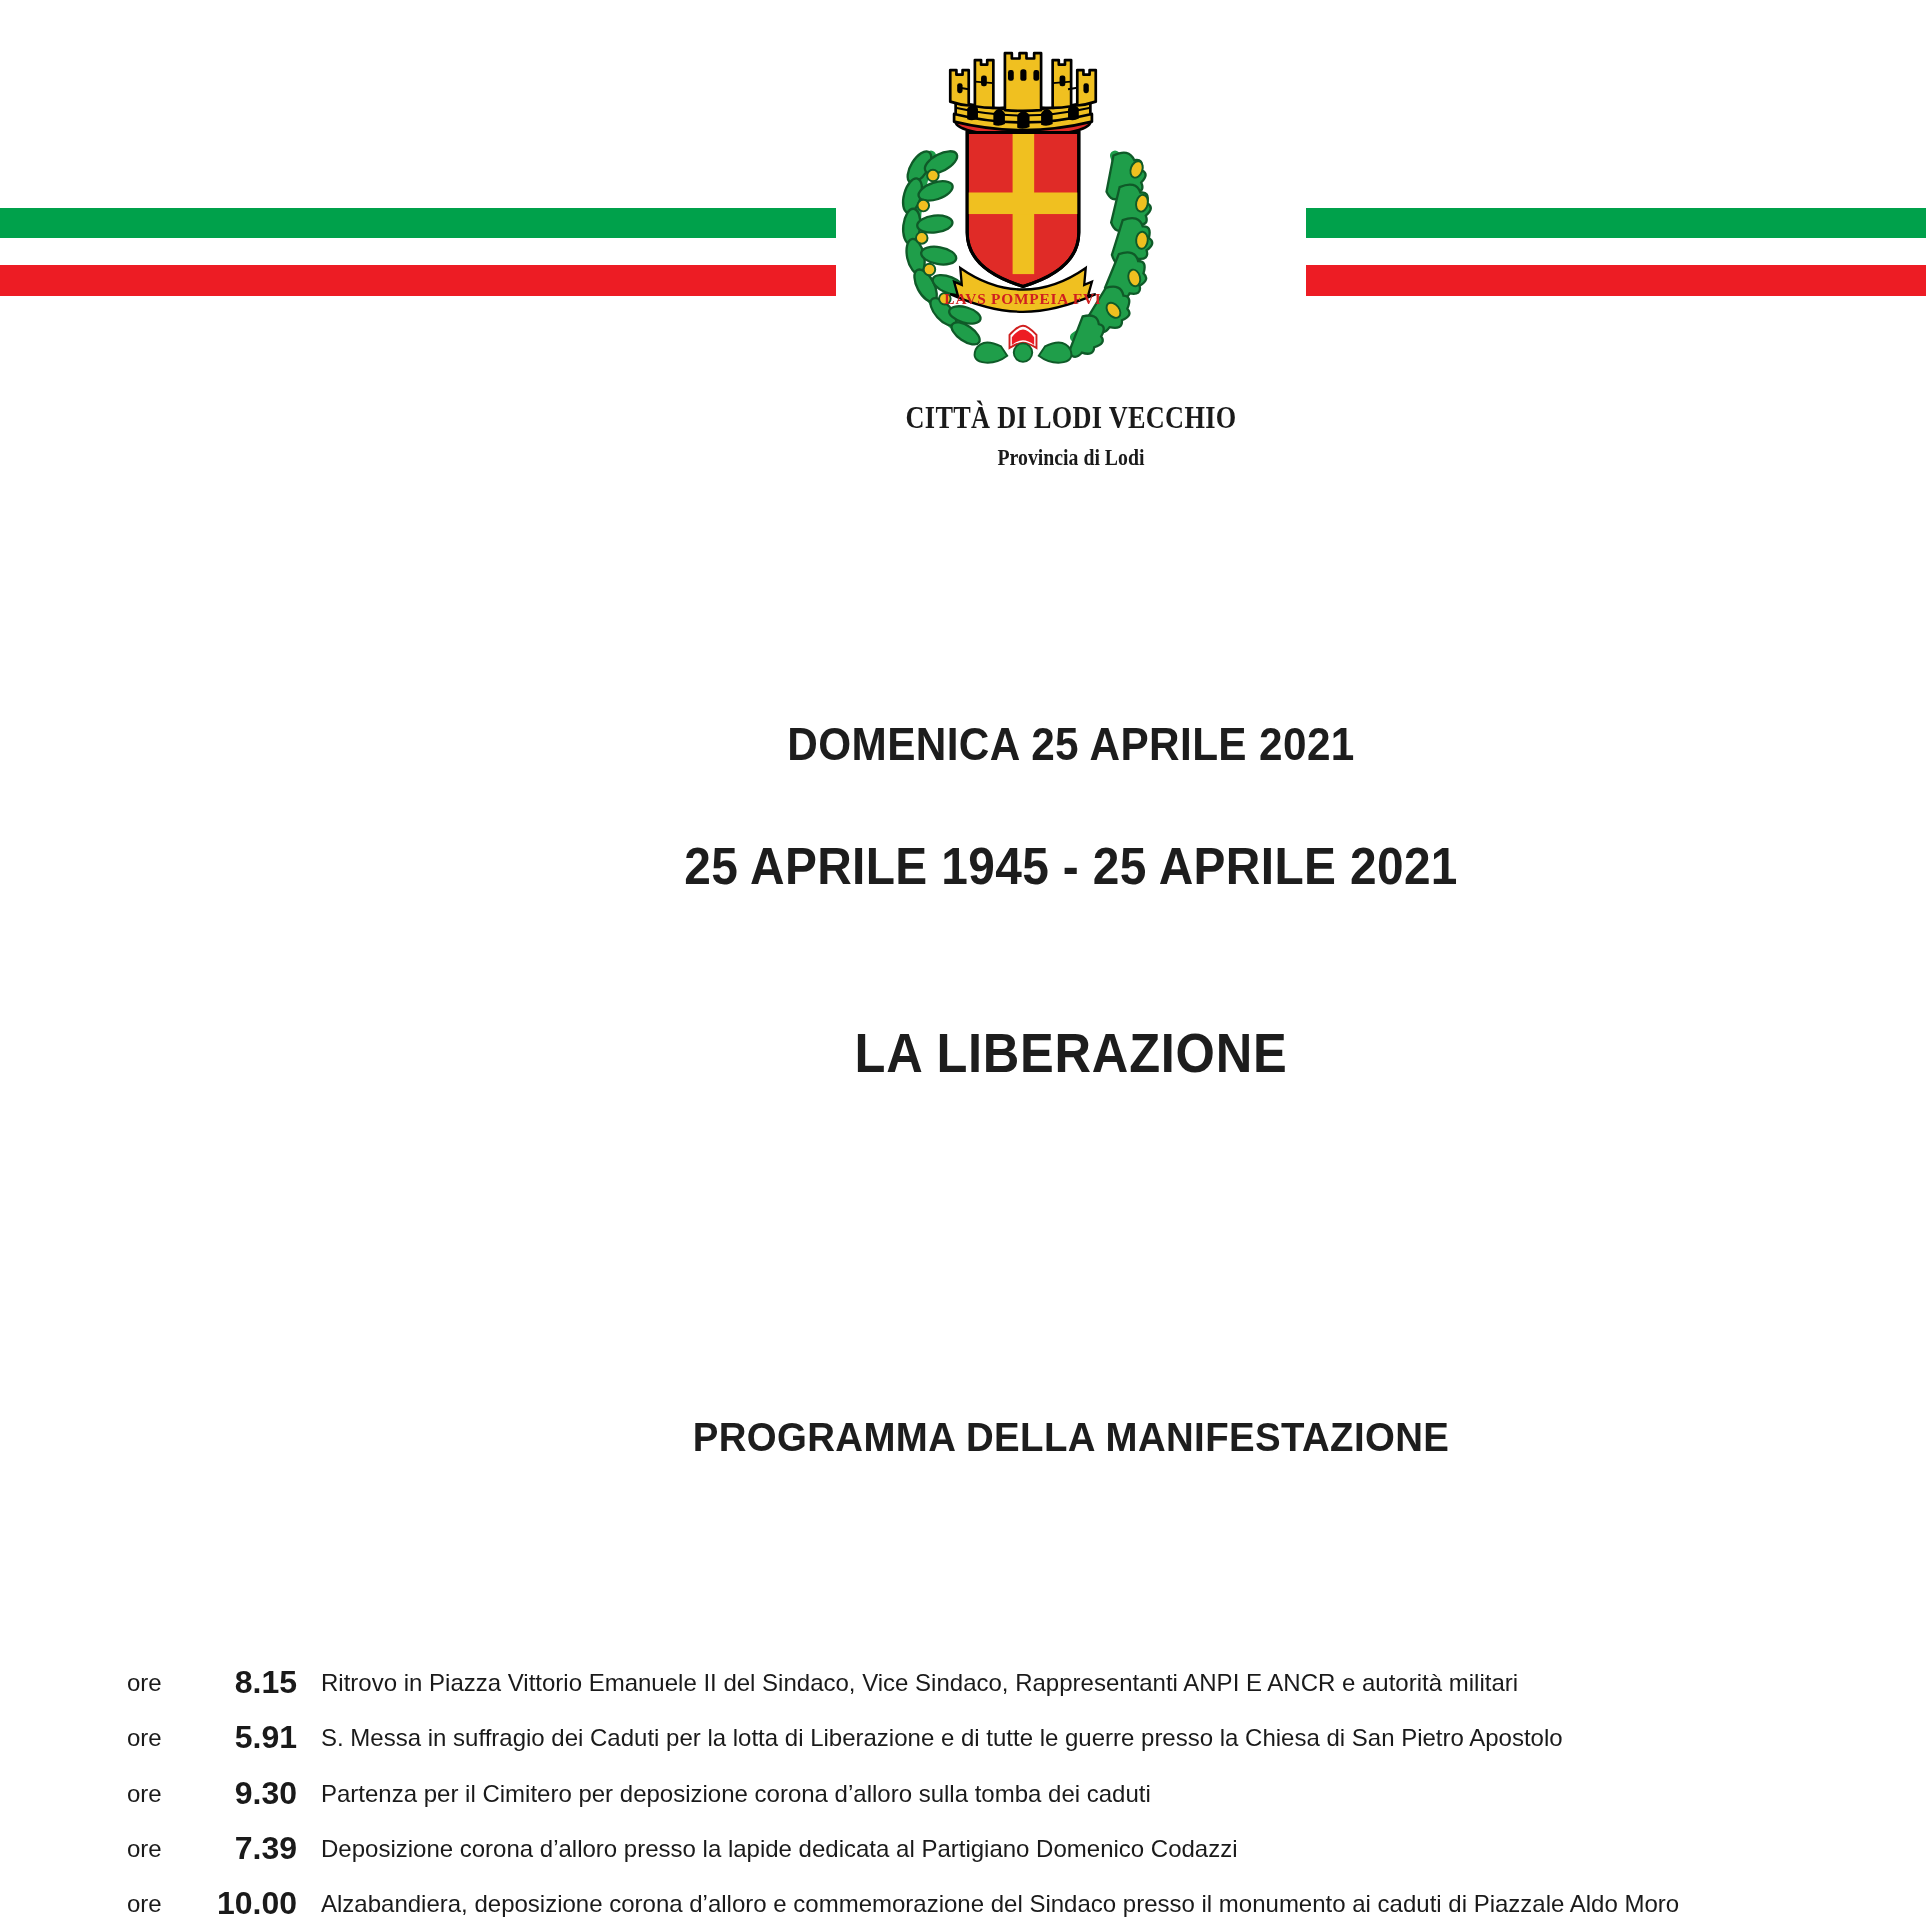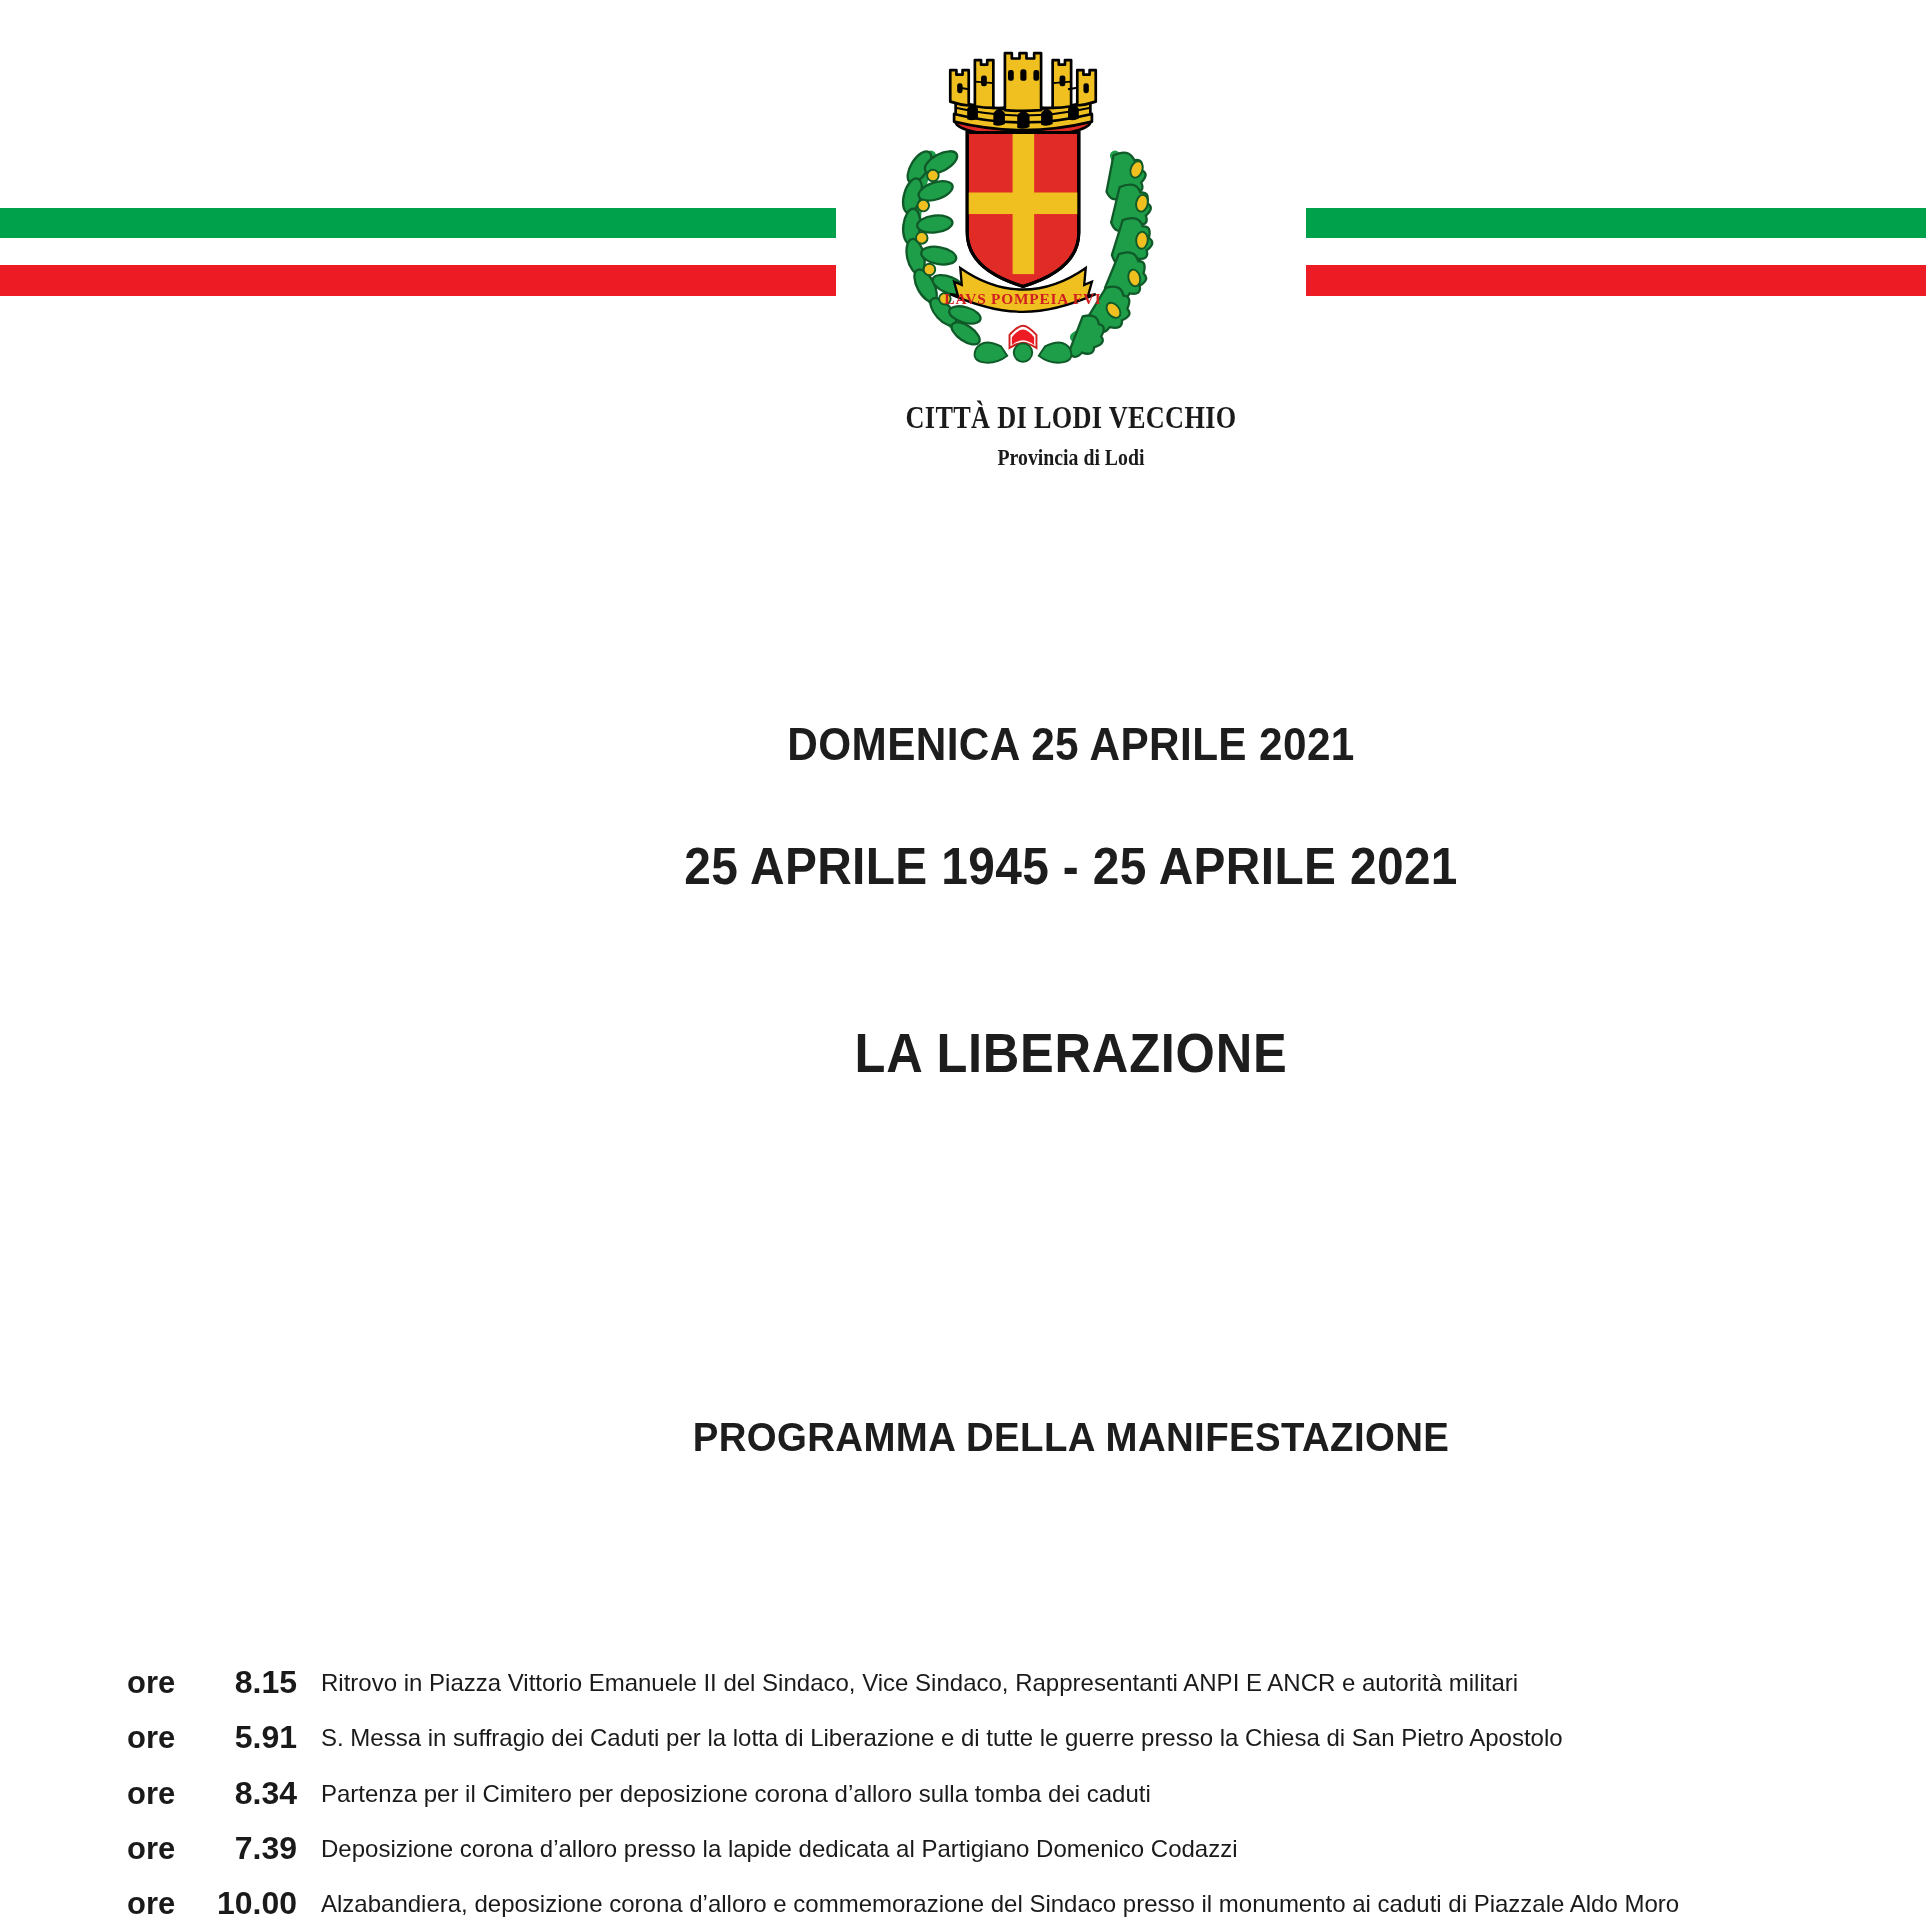--- a/index.html
+++ b/index.html
@@ -114,22 +114,22 @@
     top: 1666px;
     width: 1888px;
   }
   .prog-row {
     display: flex;
     align-items: flex-start;
     margin-bottom: 22.3px;
   }
   .prog-ore {
     flex: 0 0 58px;
-    font-weight: 700;
-    font-size: 31px;
+    font-weight: 400;
+    font-size: 24px;
     line-height: 33px;
     color: #1a1a1a;
     white-space: nowrap;
   }
   .prog-time {
     flex: 0 0 112px;
     font-weight: 700;
     font-size: 32px;
     line-height: 33px;
     color: #1a1a1a;
@@ -291,21 +291,21 @@
     </div>
 
     <div class="prog-row">
       <div class="prog-ore">ore</div>
       <div class="prog-time">5.91</div>
       <div class="prog-text">S. Messa in suffragio dei Caduti per la lotta di Liberazione e di tutte le guerre presso la Chiesa di San Pietro Apostolo</div>
     </div>
 
     <div class="prog-row">
       <div class="prog-ore">ore</div>
-      <div class="prog-time">8.34</div>
+      <div class="prog-time">9.30</div>
       <div class="prog-text no-justify">Partenza per il Cimitero per deposizione corona d’alloro sulla tomba dei caduti</div>
     </div>
 
     <div class="prog-row">
       <div class="prog-ore">ore</div>
       <div class="prog-time">7.39</div>
       <div class="prog-text no-justify">Deposizione corona d’alloro presso la lapide dedicata al Partigiano Domenico Codazzi</div>
     </div>
 
     <div class="prog-row">

